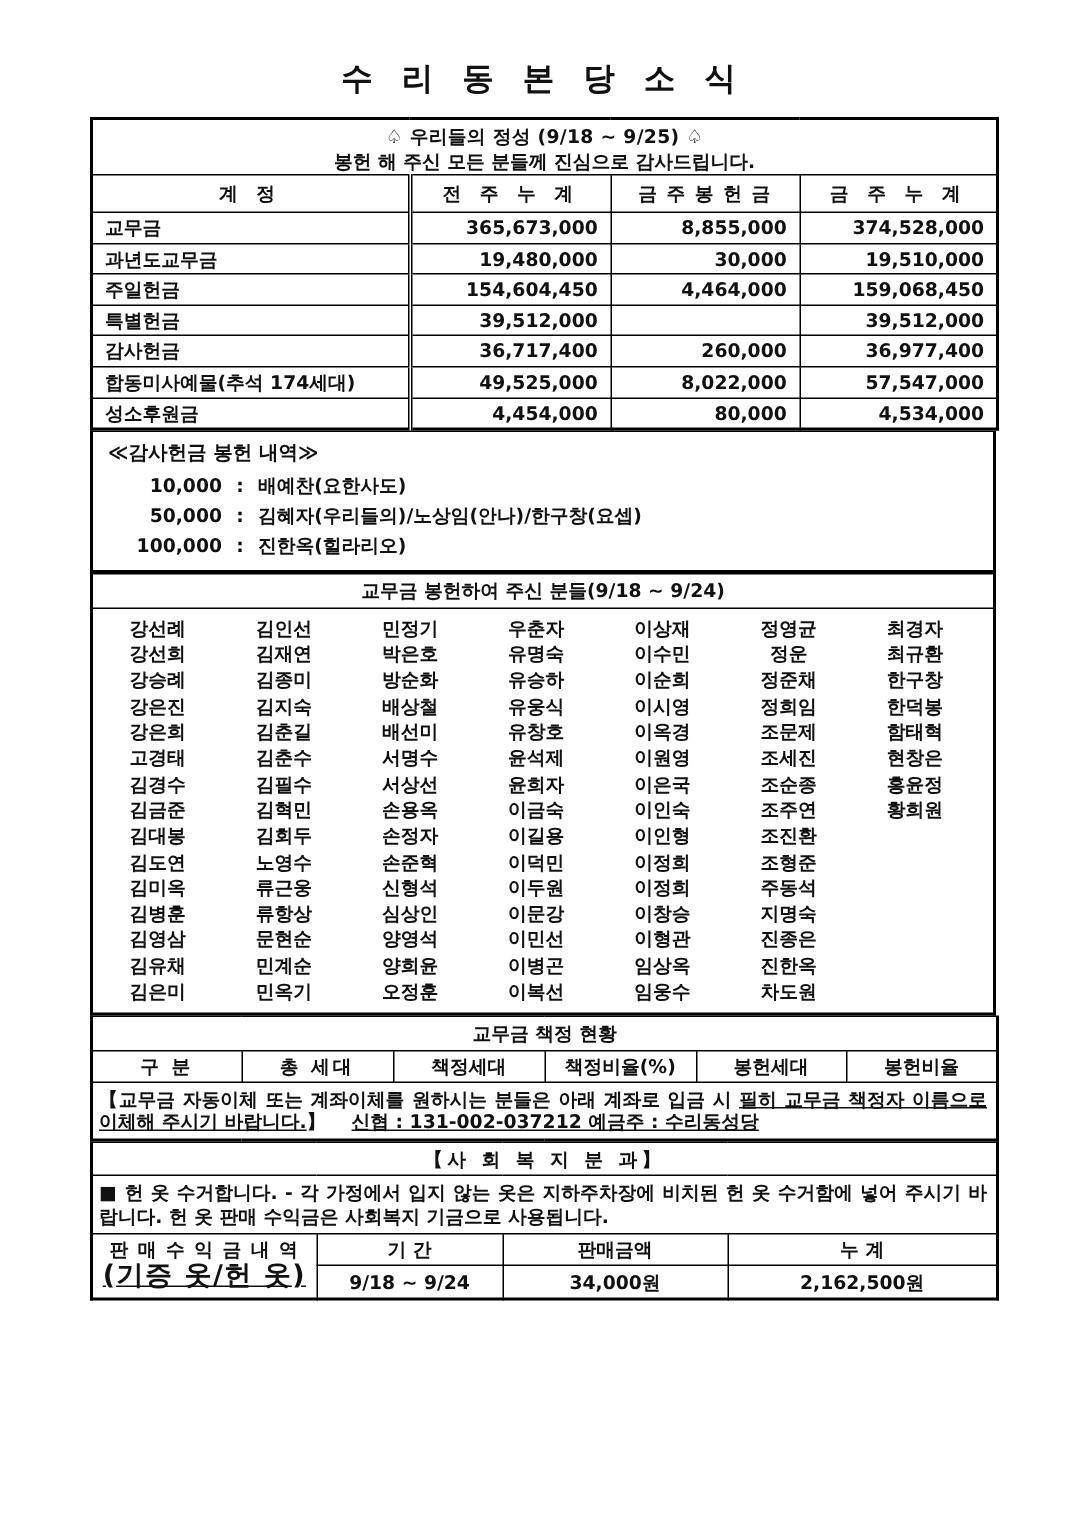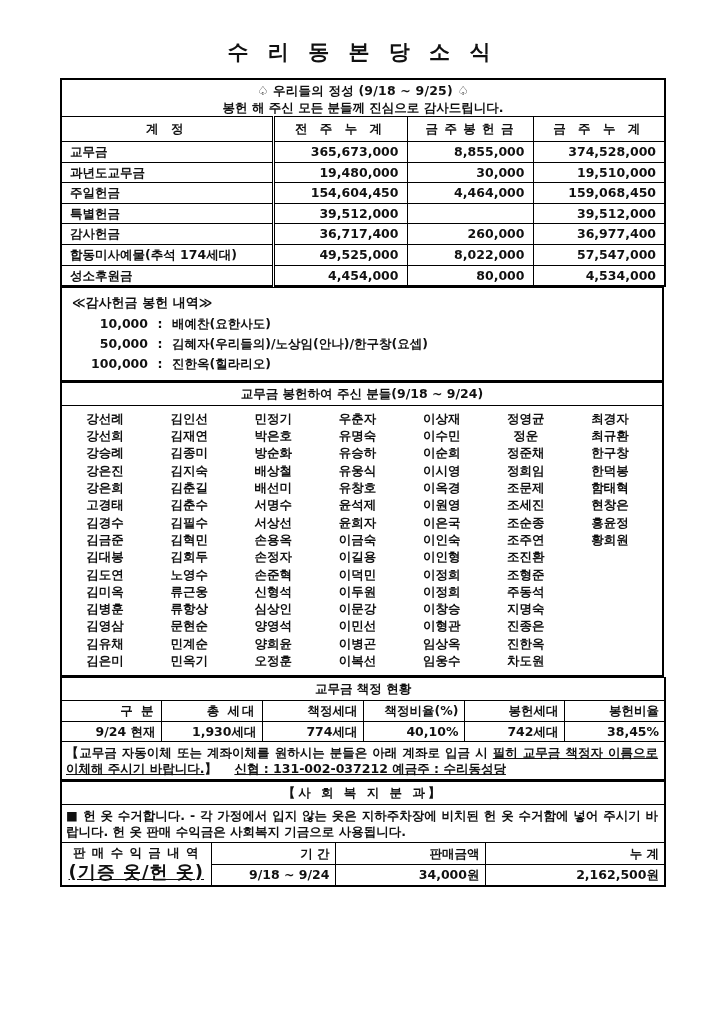--- a/index.html
+++ b/index.html
@@ -99,21 +99,21 @@
   }
   .u{text-decoration:underline;}
   .welfare-title{
     text-align:center;font-weight:bold;font-size:14px;letter-spacing:3px;
     padding:3px 0 !important;
   }
   .sales-label{
     text-align:center;font-weight:bold;font-size:13px;letter-spacing:1px;line-height:1.45;
   }
   .sales-label .sub2{display:block;text-decoration:underline;font-size:18px;}
-  .ctr{text-align:right;font-weight:bold;}
+  .ctr{text-align:center;font-weight:bold;}
   .sp2{letter-spacing:2px;}
 </style>
 </head>
 <body>
 
 <div class="page">
 
   <div class="doc-title">수 리 동 본 당 소 식</div>
 
   <table class="grid outer">
@@ -340,28 +340,20 @@
       </tr>
       <tr>
         <td class="ctr sp2">구 분</td>
         <td class="ctr sp2">총 세대</td>
         <td class="ctr">책정세대</td>
         <td class="ctr">책정비율(%)</td>
         <td class="ctr">봉헌세대</td>
         <td class="ctr">봉헌비율</td>
       </tr>
       <tr>
-        <td class="ctr">9/24 현재</td>
-        <td class="ctr">1,930세대</td>
-        <td class="ctr">774세대</td>
-        <td class="ctr">40,10%</td>
-        <td class="ctr">742세대</td>
-        <td class="ctr">38,45%</td>
-      </tr>
-      <tr>
         <td colspan="6" class="notice"><span>【교무금 자동이체 또는 계좌이체를 원하시는 분들은 아래 계좌로 입금 시 </span><span class="u">필히 교무금 책정자 이름으로 이체해 주시기 바랍니다.</span><span>】</span>&nbsp;&nbsp;&nbsp;&nbsp;<span class="u">신협 : 131-002-037212 예금주 : 수리동성당</span></td>
       </tr>
     </tbody>
   </table>
 
   <table class="grid outer" style="border-top:none">
     <colgroup>
       <col style="width:150px">
         <col style="width:124px">
         <col style="width:150px">

